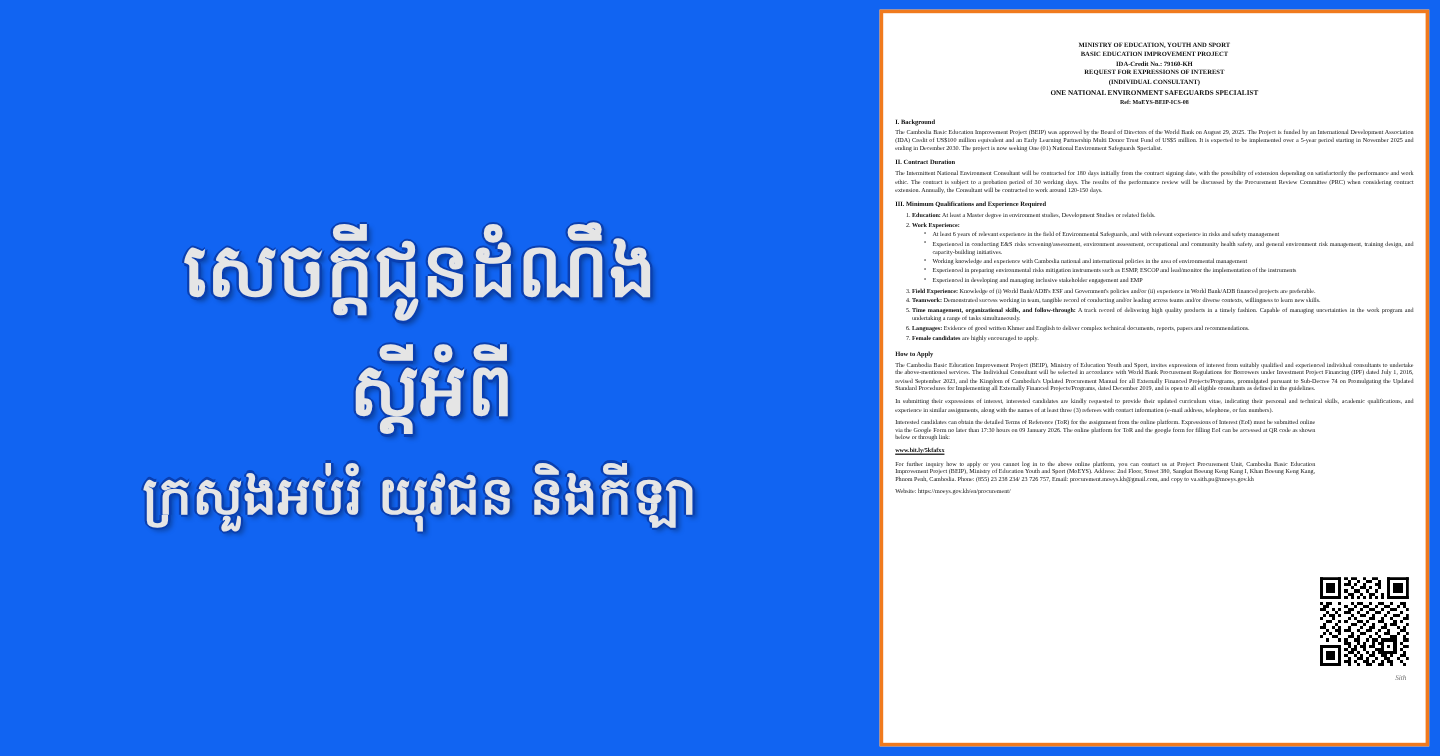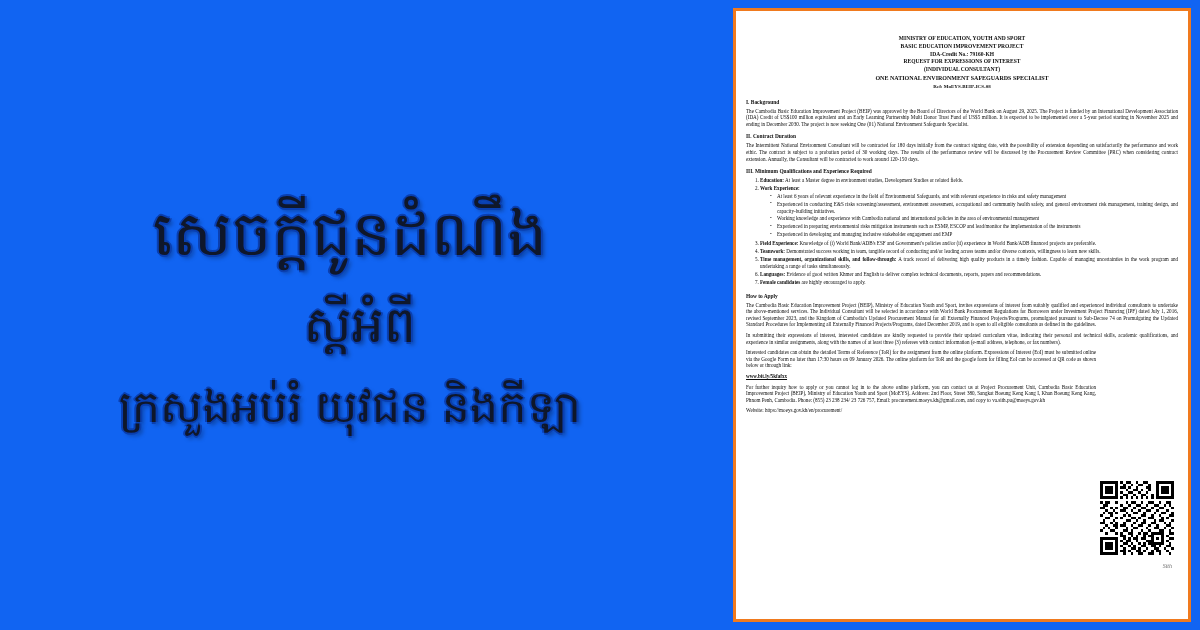--- a/index.html
+++ b/index.html
@@ -19,31 +19,31 @@
     left: 0; top: 0;
     width: 700px; height: 630px;
     display: flex;
     flex-direction: column;
     align-items: center;
     justify-content: center;
     gap: 26px;
     text-align: center;
   }
   .kh-line {
-    color: #0f172a;
-    font-weight: normal;
+    color: #e5e5e5;
+    font-weight: bold;
     text-shadow:
       2px 0 0 #0a3fb0, -2px 0 0 #0a3fb0,
       0 2px 0 #0a3fb0, 0 -2px 0 #0a3fb0,
       3px 3px 4px rgba(0,0,0,0.35);
     line-height: 1.18;
     letter-spacing: 0.5px;
   }
   #kh-line-1 { font-size: 62px; }
-  #kh-line-2 { font-size: 50px; margin-left: 20px; }
+  #kh-line-2 { font-size: 61px; margin-left: 20px; }
   #kh-line-3 { font-size: 44px; }
 
   
   #doc-card {
     position: absolute;
     left: 733px; top: 8px;
     width: 458px; height: 614px;
     background: #ffffff;
     border: 3px solid #f07a1e;
     padding: 8px 10px 6px 10px;

